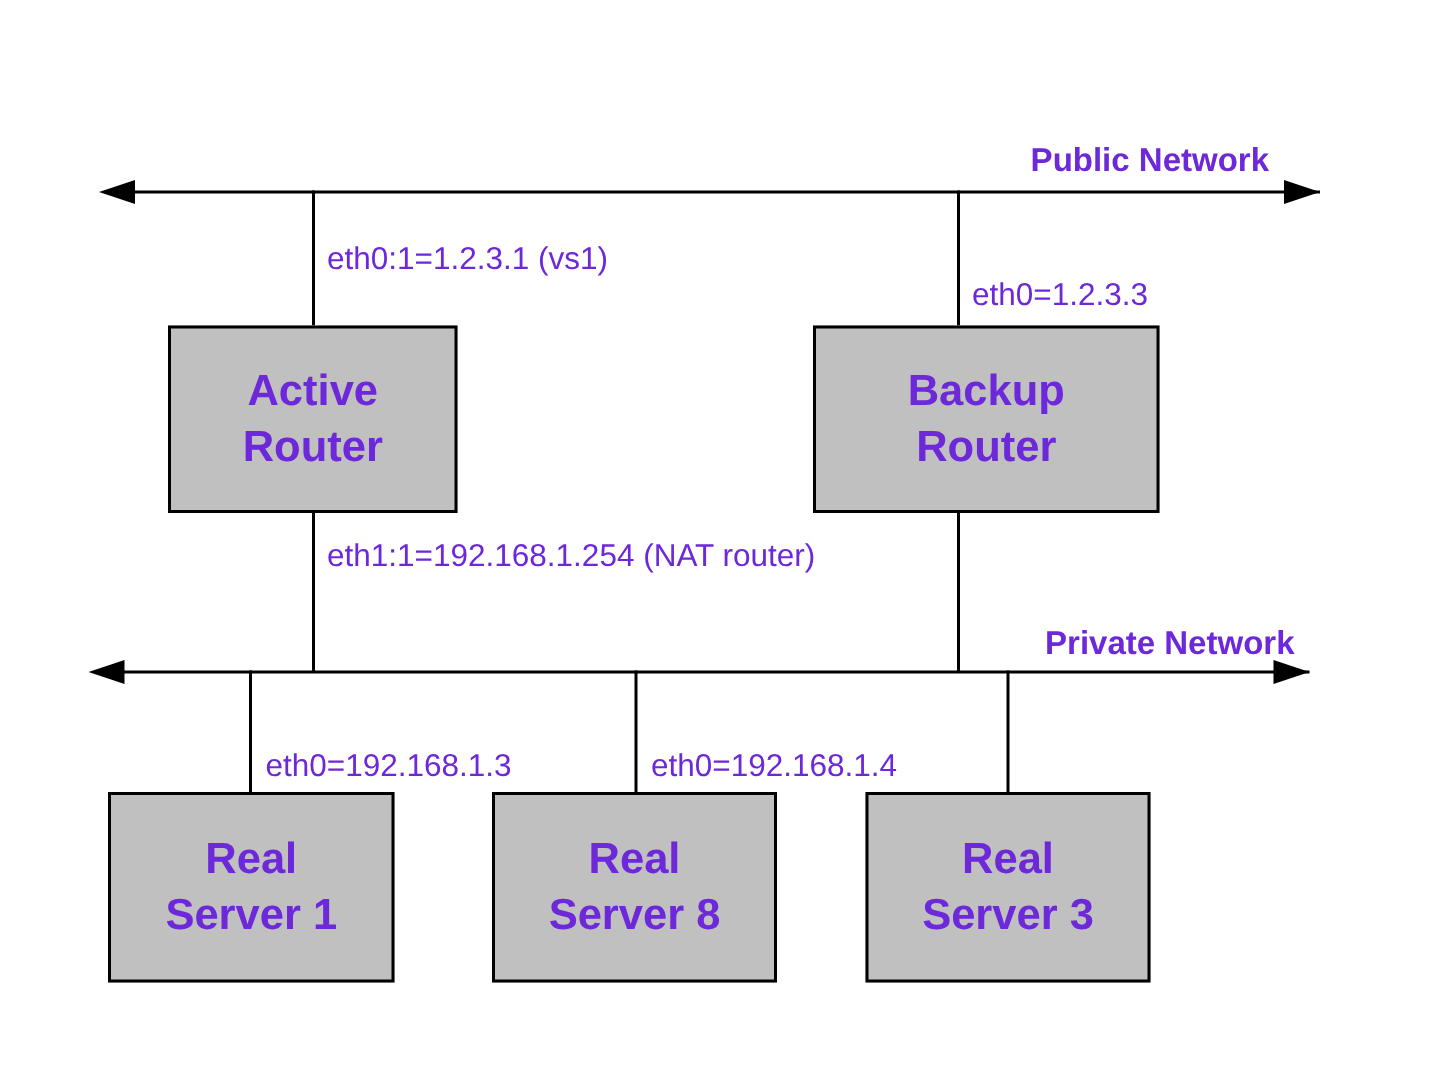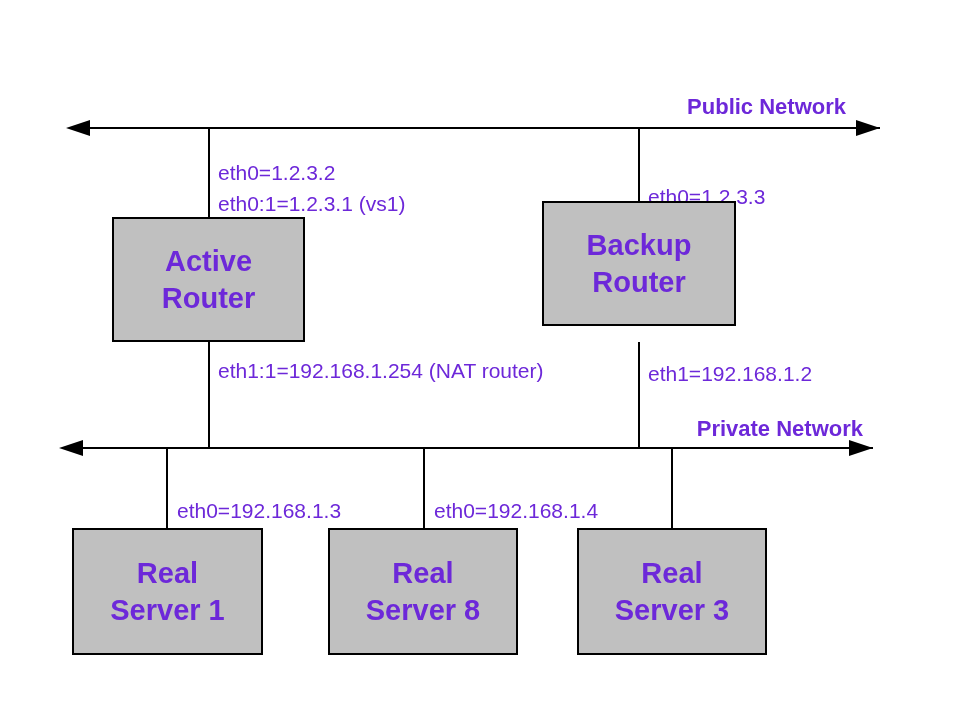--- a/index.html
+++ b/index.html
@@ -25,42 +25,40 @@
 
 <div class="canvas">
 
   <div class="net-label" style="right:113px;top:94px">Public Network</div>
   <div class="hline" style="left:70px;top:127px;width:810px"></div>
   <div class="arr left" style="left:66px;top:120px"></div>
   <div class="arr right" style="left:856px;top:120px"></div>
 
   <div class="vline" style="left:208px;top:127px;height:90px"></div>
   <div class="iface" style="left:218px;top:157px">
-    <div>eth0=1.2.3.2</div>
     <div>eth0:1=1.2.3.1 (vs1)</div>
   </div>
 
   <div class="vline" style="left:638px;top:127px;height:90px"></div>
   <div class="iface" style="left:648px;top:181px">eth0=1.2.3.3</div>
 
   <div class="node" style="left:112px;top:217px;width:193px;height:125px">
     <span>Active</span>
     <span>Router</span>
   </div>
-  <div class="node" style="left:542px;top:201px;width:194px;height:125px">
+  <div class="node" style="left:542px;top:217px;width:231px;height:125px">
     <span>Backup</span>
     <span>Router</span>
   </div>
 
   <div class="vline" style="left:208px;top:342px;height:106px"></div>
   <div class="iface" style="left:218px;top:355px">
     <div>eth1:1=192.168.1.254 (NAT router)</div>
   </div>
   <div class="vline" style="left:638px;top:342px;height:106px"></div>
-  <div class="iface" style="left:648px;top:358px">eth1=192.168.1.2</div>
 
   <div class="net-label" style="right:96px;top:416px">Private Network</div>
   <div class="hline" style="left:63px;top:447px;width:810px"></div>
   <div class="arr left" style="left:59px;top:440px"></div>
   <div class="arr right" style="left:849px;top:440px"></div>
 
   <div class="vline" style="left:166px;top:447px;height:81px"></div>
   <div class="vline" style="left:423px;top:447px;height:81px"></div>
   <div class="vline" style="left:671px;top:447px;height:81px"></div>
 

